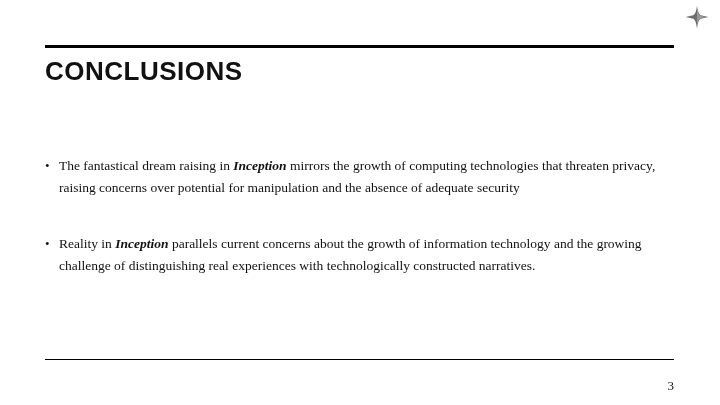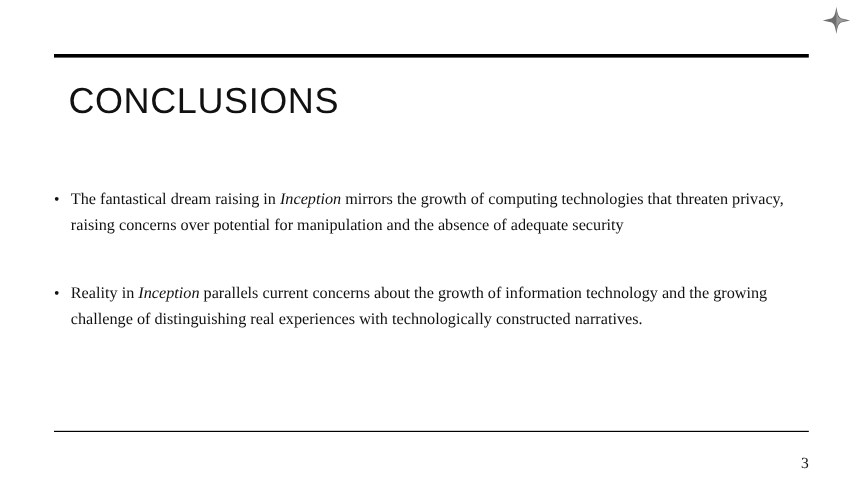--- a/index.html
+++ b/index.html
@@ -36,25 +36,25 @@
     top: 359px;
     width: 629px;
     height: 1px;
     background: #000000;
   }
   .title {
     position: absolute;
     left: 45px;
     top: 56px;
     font-family: "Liberation Sans", sans-serif;
-    font-size: 30px;
-    font-weight: normal;
+    font-size: 26px;
+    font-weight: bold;
     letter-spacing: 0.5px;
     color: #111111;
-    margin: 12px;
+    margin: 0;
   }
   .bullets {
     position: absolute;
     left: 45px;
     top: 155px;
     width: 620px;
   }
   .bullet {
     position: relative;
     display: flex;
@@ -69,20 +69,21 @@
     width: 14px;
     font-size: 13px;
     line-height: 1.62;
     color: #111111;
   }
   .bullet-text {
     flex: 1 1 auto;
   }
   .bullet-text i {
     font-style: italic;
+    font-weight: bold;
   }
   .page-number {
     position: absolute;
     right: 46px;
     top: 378px;
     font-size: 13px;
     color: #111111;
     font-family: "Liberation Serif", serif;
   }
 </style>

